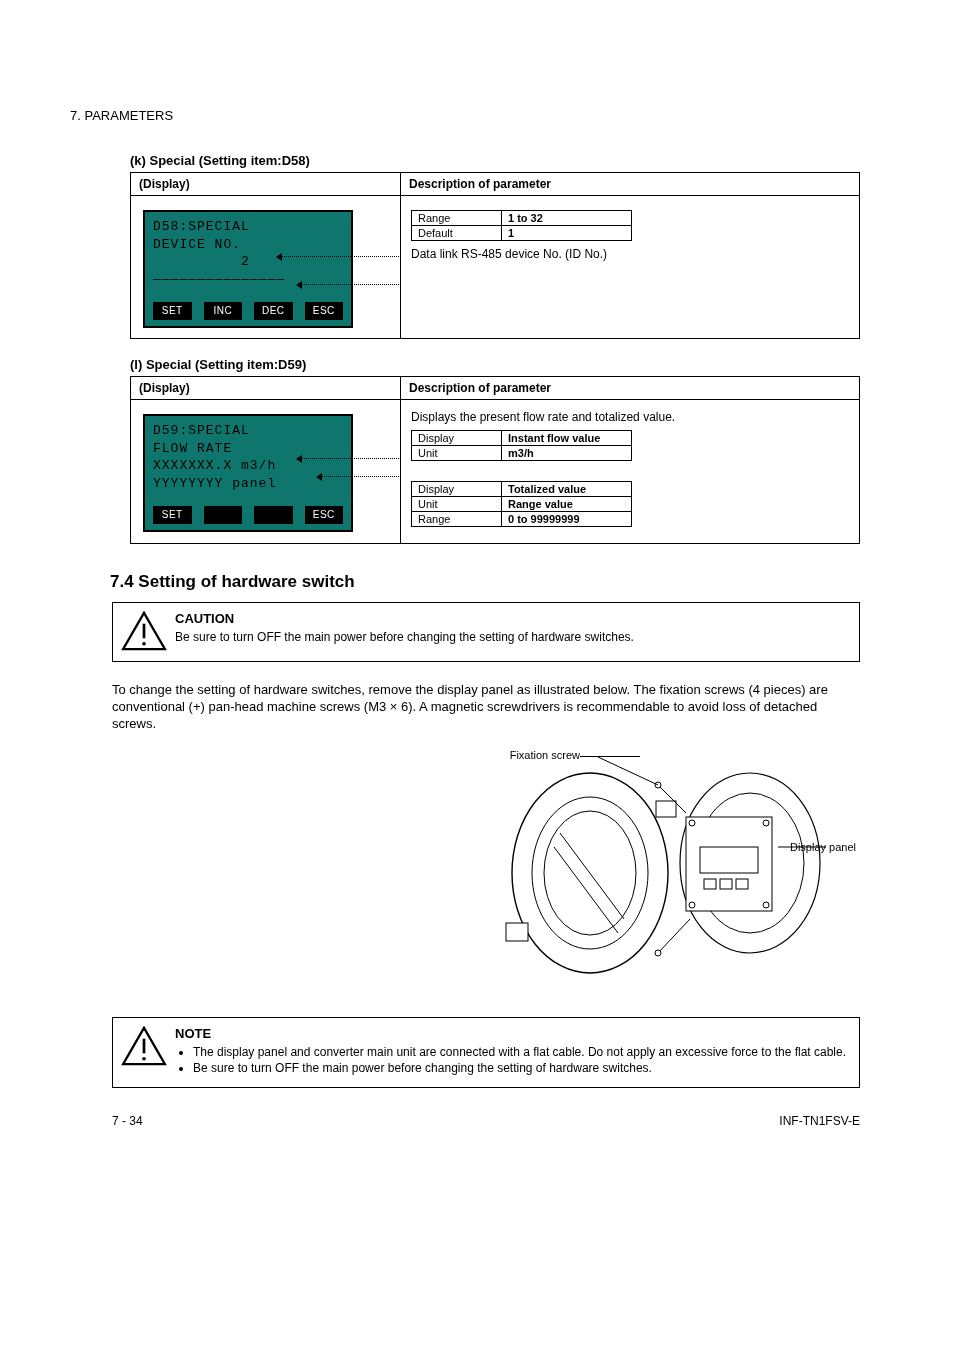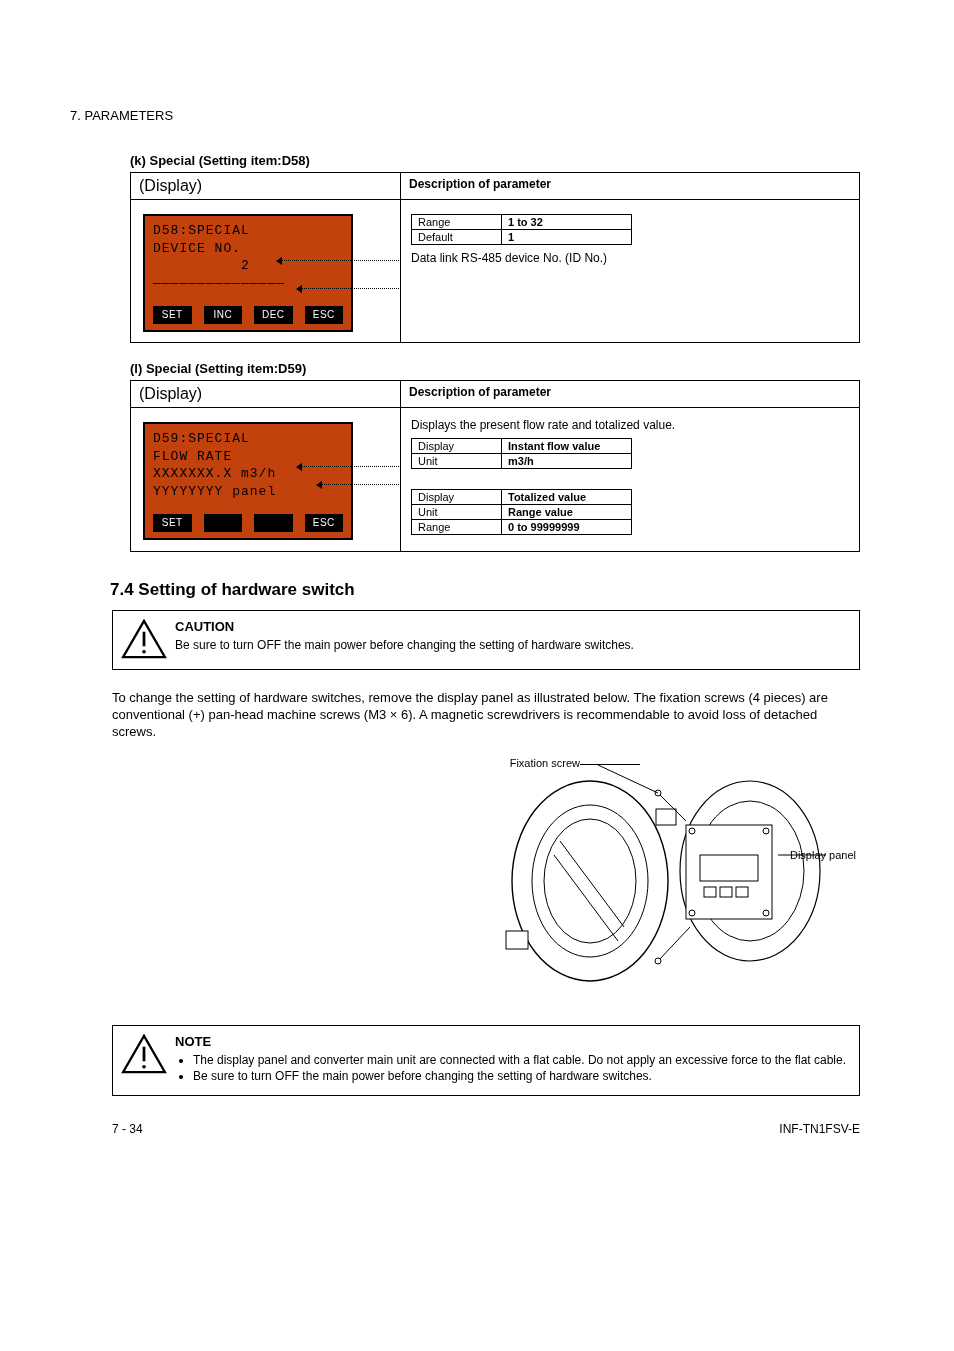--- a/index.html
+++ b/index.html
@@ -31,22 +31,22 @@
     margin: 4px 20px 18px 20px;
   }
   .sb-header-row {
     display: flex;
     border-bottom: 1px solid #000;
   }
   .sb-header-row .col1 {
     width: 270px;
     border-right: 1px solid #000;
     padding: 4px 8px;
-    font-size: 16px;
-    font-weight: normal;
+    font-size: 12px;
+    font-weight: bold;
   }
   .sb-header-row .col2 {
     flex: 1;
     padding: 4px 8px;
     font-size: 12px;
     font-weight: bold;
   }
   .sb-body {
     display: flex;
   }
@@ -57,21 +57,21 @@
     position: relative;
   }
   .sb-body .col2 {
     flex: 1;
     padding: 8px 10px 10px 10px;
     font-size: 12px;
   }
 
   .lcd-screen {
     border: 2px solid #000;
-    background: #c2410c;
+    background: #0f766e;
     width: 210px;
     padding: 6px 8px 6px 8px;
     position: relative;
   }
   .lcd-line {
     font-family: "Courier New", monospace;
     font-size: 13px;
     letter-spacing: 1px;
     white-space: pre;
     line-height: 1.35;

